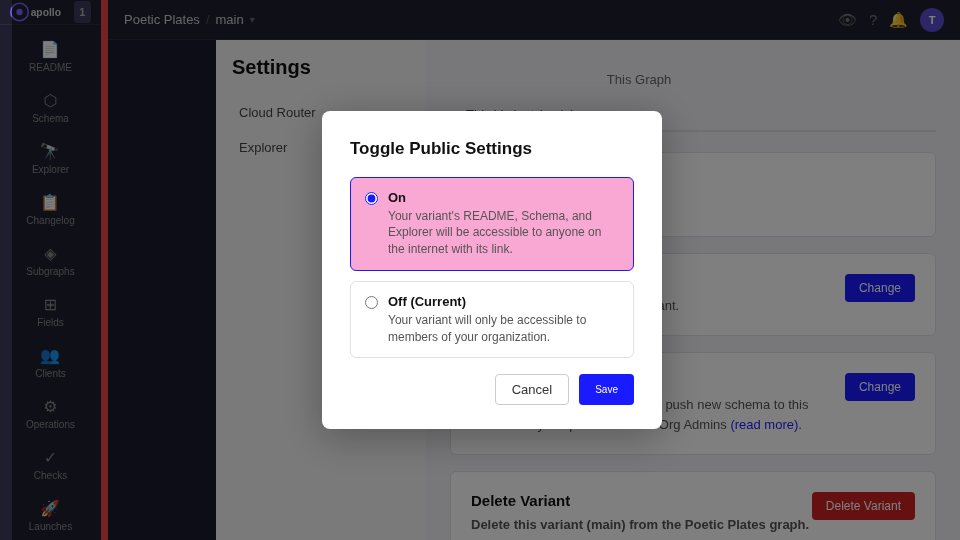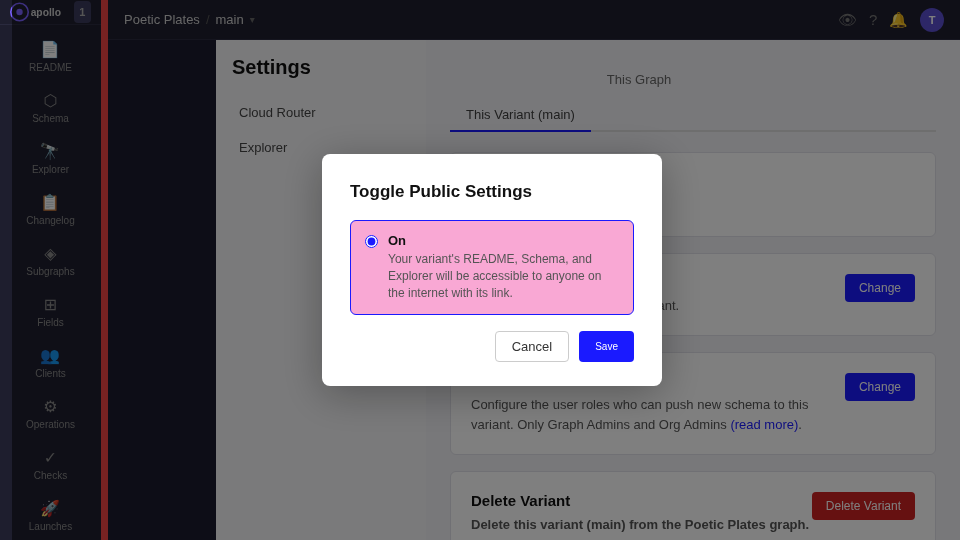--- a/index.html
+++ b/index.html
@@ -334,19 +334,26 @@
   <div class="modal">
     <div class="modal-title">Toggle Public Settings</div>
     <div id="modal-options">
         <div class="radio-option selected">
     <input type="radio" name="public-setting" checked="" style="">
     <div>
       <div class="radio-label">On</div>
       <div class="radio-desc">Your variant's README, Schema, and Explorer will be accessible to anyone on the internet with its link.</div>
     </div>
   </div>
+        <div class="radio-option">
+    <input type="radio" name="public-setting" style="">
+    <div>
+      <div class="radio-label">Off (Current)</div>
+      <div class="radio-desc">Your variant will only be accessible to members of your organization.</div>
+    </div>
+  </div>
       </div>
     <div class="modal-actions">
       <button class="btn-cancel">Cancel</button>
       <button class="btn-save">Save</button>
     </div>
   </div>
 </div>
 
 </body></html>

